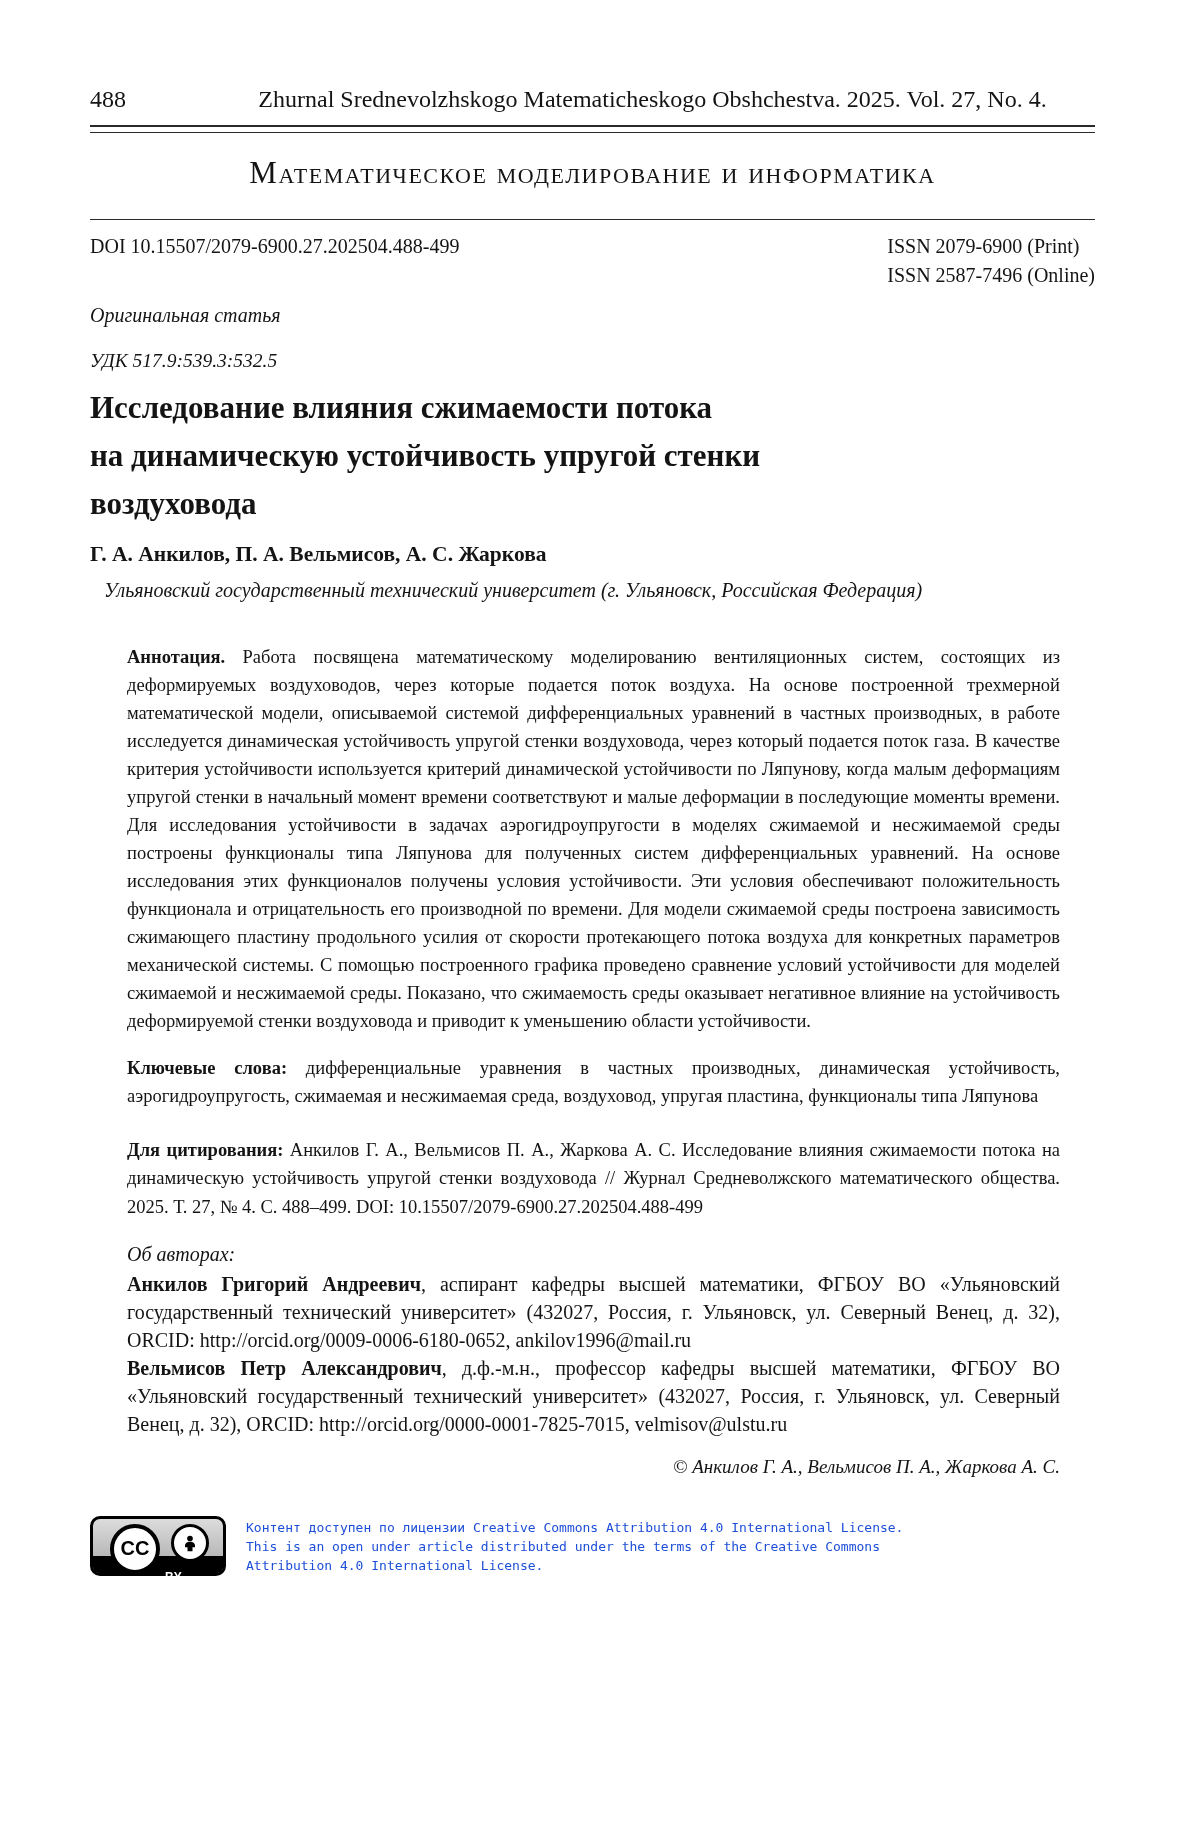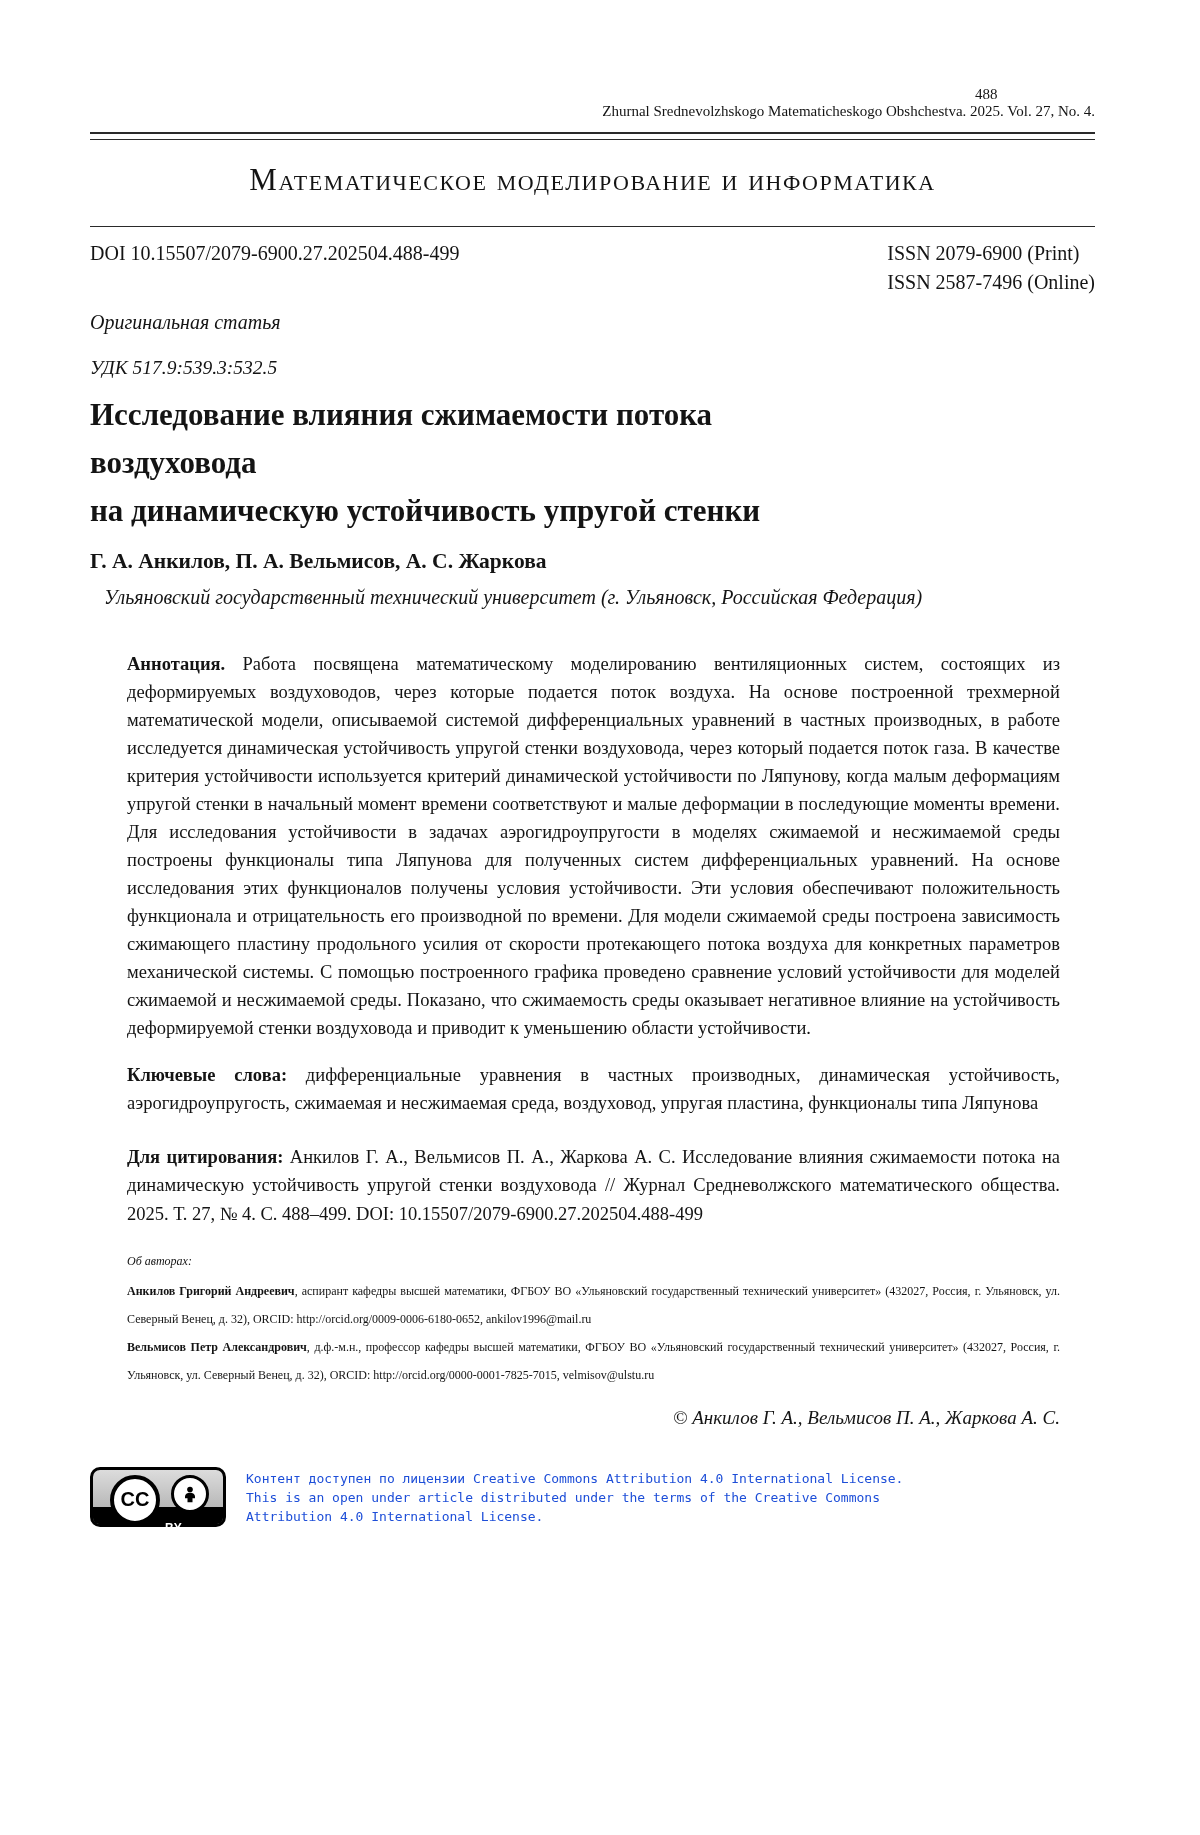--- a/index.html
+++ b/index.html
@@ -7,21 +7,21 @@
     position:relative;
     width:1200px; height:1835px;
     box-sizing:border-box;
     padding:86px 105px 0 90px;
     background:#ffffff;
     color:#141414;
     font-family:"Liberation Serif", serif;
     overflow:hidden;
   }
   
-  .running-head { display:flex; align-items:flex-end; font-size:15px;flex-direction:column; }
+  .running-head { display:flex; align-items:flex-end; font-size:24px; }
   .running-head .pageno { width:120px; }
   .running-head .journal { flex:1; text-align:center; }
   .double-rule { margin-top:12px; height:5px; border-top:2.5px solid #2a2a2a; border-bottom:1.5px solid #2a2a2a; }
   
   .section-heading {
     margin-top:22px; text-align:center;
     font-variant:small-caps; font-size:31px; letter-spacing:1.5px;
   }
   .single-rule { margin-top:28px; border-top:1.5px solid #2a2a2a; }
   
@@ -31,21 +31,21 @@
   .udk { margin-top:20px; font-style:italic; font-size:19.5px; }
   
   .article-title { margin-top:12px; font-size:31px; font-weight:bold; line-height:48px; }
   .authors-line { margin-top:14px; font-size:21.5px; font-weight:bold; }
   .affiliation { margin-top:8px; font-style:italic; font-size:20px; line-height:30px; text-indent:14px; }
   
   .indented { margin-left:37px; margin-right:35px; text-align:justify; }
   .abstract-par { margin-top:38px; font-size:18.5px; line-height:28px; }
   .keywords-par { margin-top:8px; font-size:18.5px; line-height:28px; }
   .citation-par { margin-top:26px; font-size:18.5px; line-height:28.5px; }
-  .about-section { margin-top:14px; font-size:12px; line-height:28px; }
+  .about-section { margin-top:14px; font-size:20px; line-height:28px; }
   .about-label { font-style:italic; margin-bottom:2px; }
   .bio-par { text-align:justify; }
   b.inline-label { font-weight:bold; }
   .journal-italic { }
   .copyright-line { margin-top:18px; margin-right:35px; text-align:right; font-style:italic; font-size:19px; }
   
   .license-row { margin-top:38px; display:flex; align-items:flex-start; }
   .cc-badge {
     position:relative; width:136px; height:60px; box-sizing:border-box;
     border:3px solid #000; border-radius:10px;
@@ -89,22 +89,22 @@
     <div class="meta-right">
       <div>ISSN 2079-6900 (Print)</div>
       <div>ISSN 2587-7496 (Online)</div>
     </div>
   </div>
 
   <div class="udk">УДК 517.9:539.3:532.5</div>
 
   <div class="article-title">
     <div>Исследование влияния сжимаемости потока</div>
+    <div>на динамическую устойчивость упругой стенки</div>
     <div>воздуховода</div>
-    <div>на динамическую устойчивость упругой стенки</div>
   </div>
 
   <div class="authors-line">Г. А. Анкилов, П. А. Вельмисов, А. С. Жаркова</div>
   <div class="affiliation">Ульяновский государственный технический университет (г. Ульяновск, Российская Федерация)</div>
 
   <p class="indented abstract-par"><b class="inline-label">Аннотация.</b><span> Работа посвящена математическому моделированию вентиляционных систем, состоящих из деформируемых воздуховодов, через которые подается поток воздуха. На основе построенной трехмерной математической модели, описываемой системой дифференциальных уравнений в частных производных, в работе исследуется динамическая устойчивость упругой стенки воздуховода, через который подается поток газа. В качестве критерия устойчивости используется критерий динамической устойчивости по Ляпунову, когда малым деформациям упругой стенки в начальный момент времени соответствуют и малые деформации в последующие моменты времени. Для исследования устойчивости в задачах аэрогидроупругости в моделях сжимаемой и несжимаемой среды построены функционалы типа Ляпунова для полученных систем дифференциальных уравнений. На основе исследования этих функционалов получены условия устойчивости. Эти условия обеспечивают положительность функционала и отрицательность его производной по времени. Для модели сжимаемой среды построена зависимость сжимающего пластину продольного усилия от скорости протекающего потока воздуха для конкретных параметров механической системы. С помощью построенного графика проведено сравнение условий устойчивости для моделей сжимаемой и несжимаемой среды. Показано, что сжимаемость среды оказывает негативное влияние на устойчивость деформируемой стенки воздуховода и приводит к уменьшению области устойчивости.</span></p>
 
   <p class="indented keywords-par"><b class="inline-label">Ключевые слова:</b><span> дифференциальные уравнения в частных производных, динамическая устойчивость, аэрогидроупругость, сжимаемая и несжимаемая среда, воздуховод, упругая пластина, функционалы типа Ляпунова</span></p>
 
   <p class="indented citation-par"><b class="inline-label">Для цитирования:</b><span> Анкилов Г. А., Вельмисов П. А., Жаркова А. С. Исследование влияния сжимаемости потока на динамическую устойчивость упругой стенки воздуховода // </span><span class="journal-italic">Журнал Средневолжского математического общества.</span><span> 2025. Т. 27, № 4. С. 488–499. DOI: 10.15507/2079-6900.27.202504.488-499</span></p>

